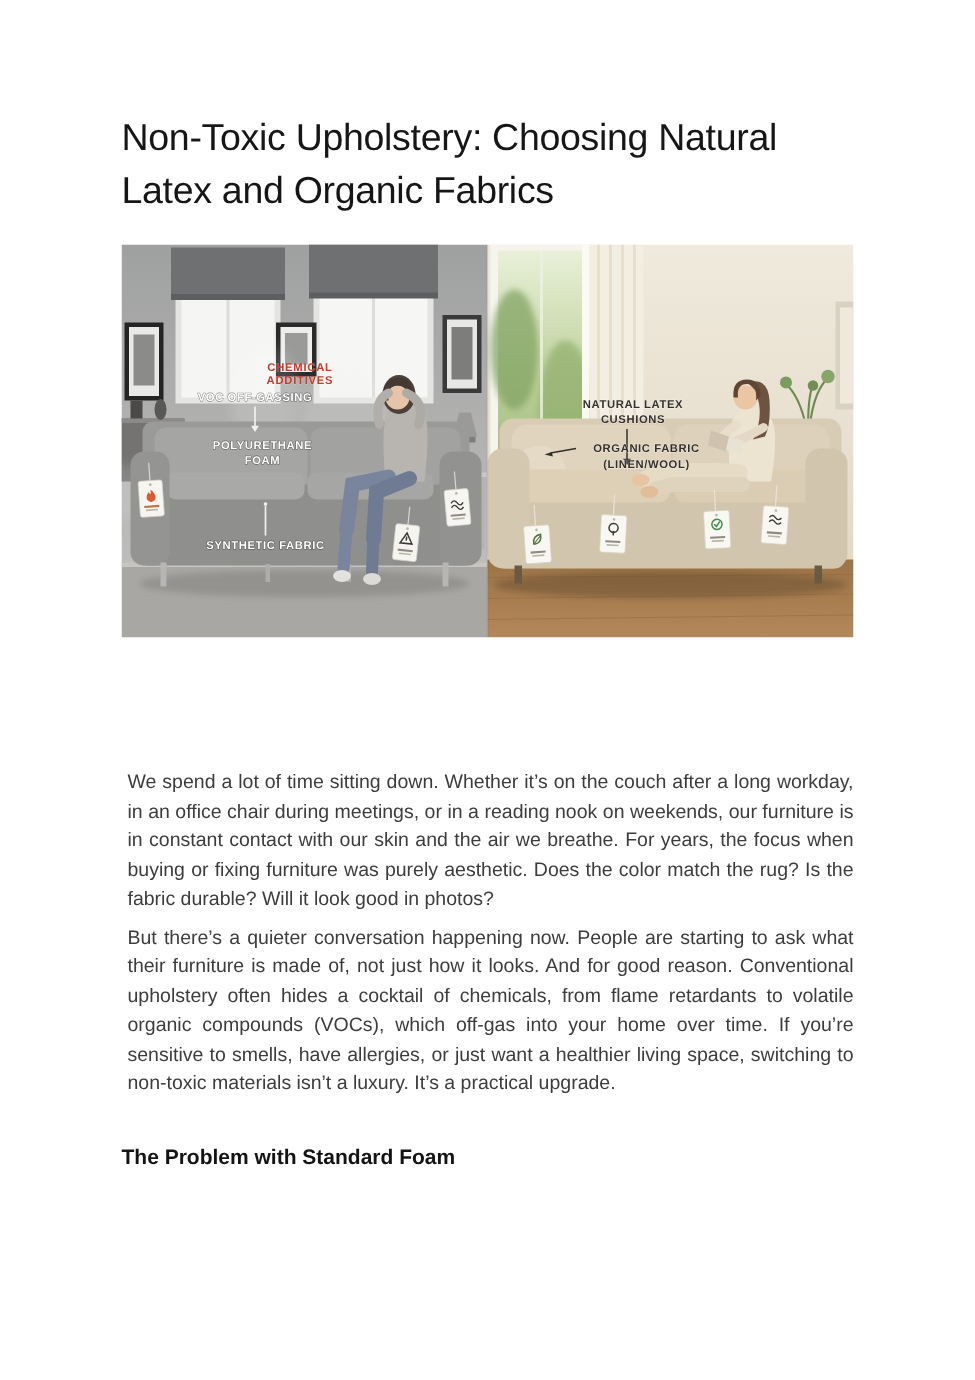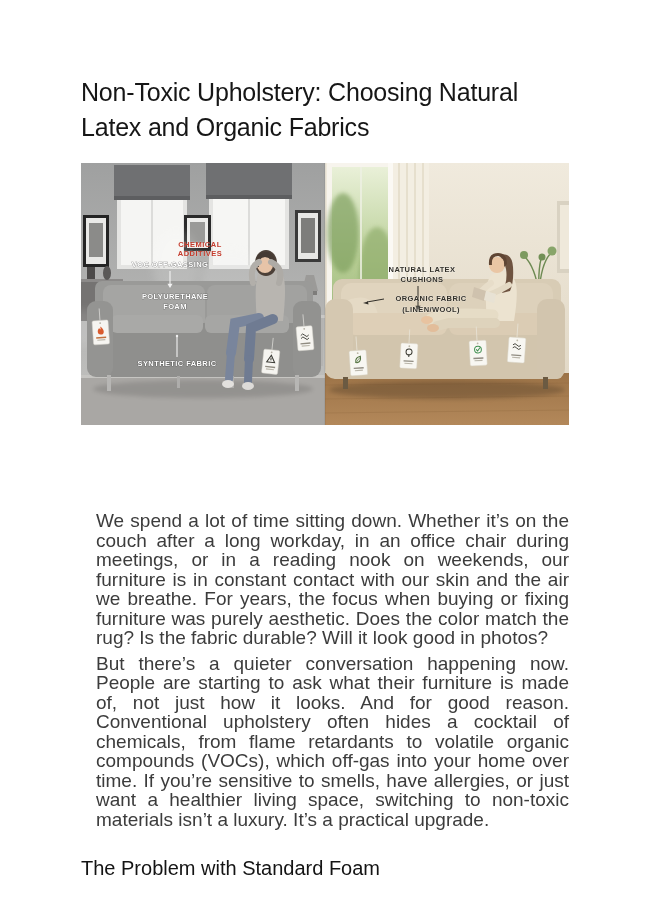--- a/index.html
+++ b/index.html
@@ -1,22 +1,22 @@
 <!DOCTYPE html>
 <html><head>
 <meta charset="utf-8">
 <style>
   html,body{margin:0;padding:0;background:#ffffff;}
   body{width:650px;height:920px;overflow:hidden;font-family:"Liberation Sans",sans-serif;}
   .page{box-sizing:border-box;width:650px;height:920px;background:#fff;padding:75px 81px 0 81px;}
   h1.title{margin:0;font-size:25px;line-height:35px;font-weight:500;color:#161616;letter-spacing:-0.2px;}
   figure.hero{margin:18px 0 12px 0;width:488px;height:336px;padding:0;}
   figure.hero svg{display:block;}
-  p.body{margin:0 0 6px 15px;font-size:19px;line-height:19.5px;color:#3c3c3c;text-align:justify;}
-  h2.section{margin:30px 0 9px 0;font-size:20px;line-height:18px;font-weight:400;color:#141414;}
+  p.body{margin:0 0 6px 4px;font-size:13px;line-height:19.5px;color:#3c3c3c;text-align:justify;}
+  h2.section{margin:30px 0 9px 0;font-size:14px;line-height:18px;font-weight:700;color:#141414;}
   .lblL{font-weight:bold;font-size:7.5px;letter-spacing:.4px;fill:#ffffff;stroke:rgba(0,0,0,.45);stroke-width:.7;paint-order:stroke;}
   .lblR{font-weight:bold;font-size:7.5px;letter-spacing:.4px;fill:#32302a;stroke:rgba(255,255,255,.55);stroke-width:.6;paint-order:stroke;}
   .lblRed{font-weight:bold;font-size:7.5px;letter-spacing:.5px;fill:#c43b2c;stroke:rgba(255,255,255,.35);stroke-width:.5;paint-order:stroke;}
 </style>
 </head>
 <body>
 
 <div class="page">
 
   <h1 class="title">Non-Toxic Upholstery: Choosing Natural Latex and Organic Fabrics</h1>

